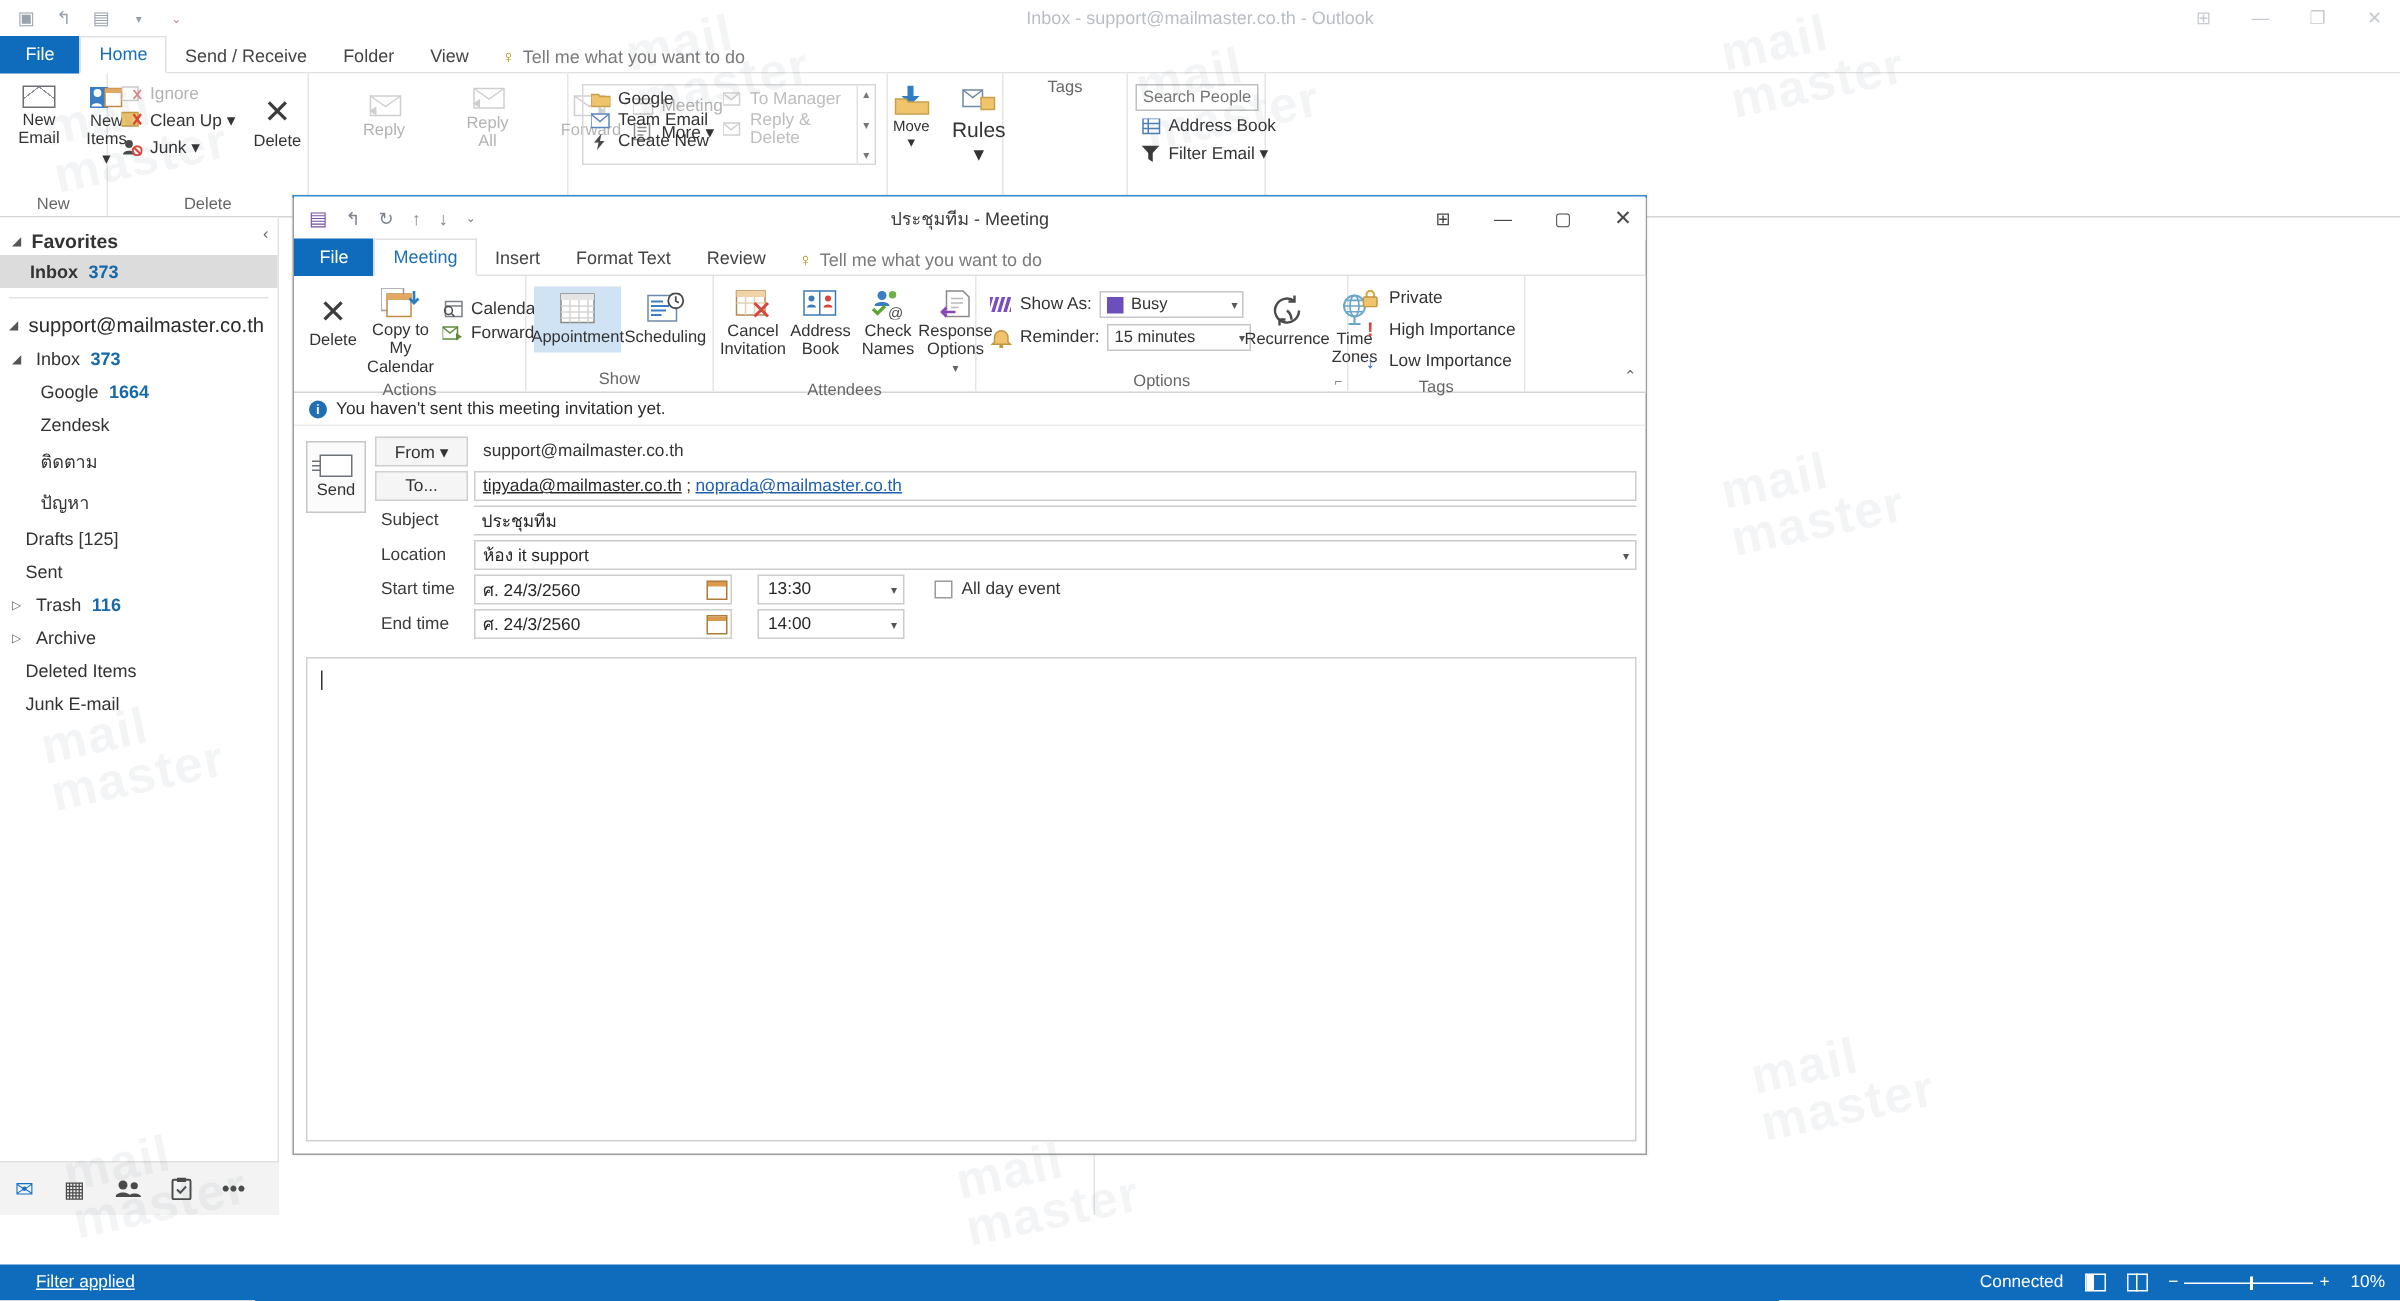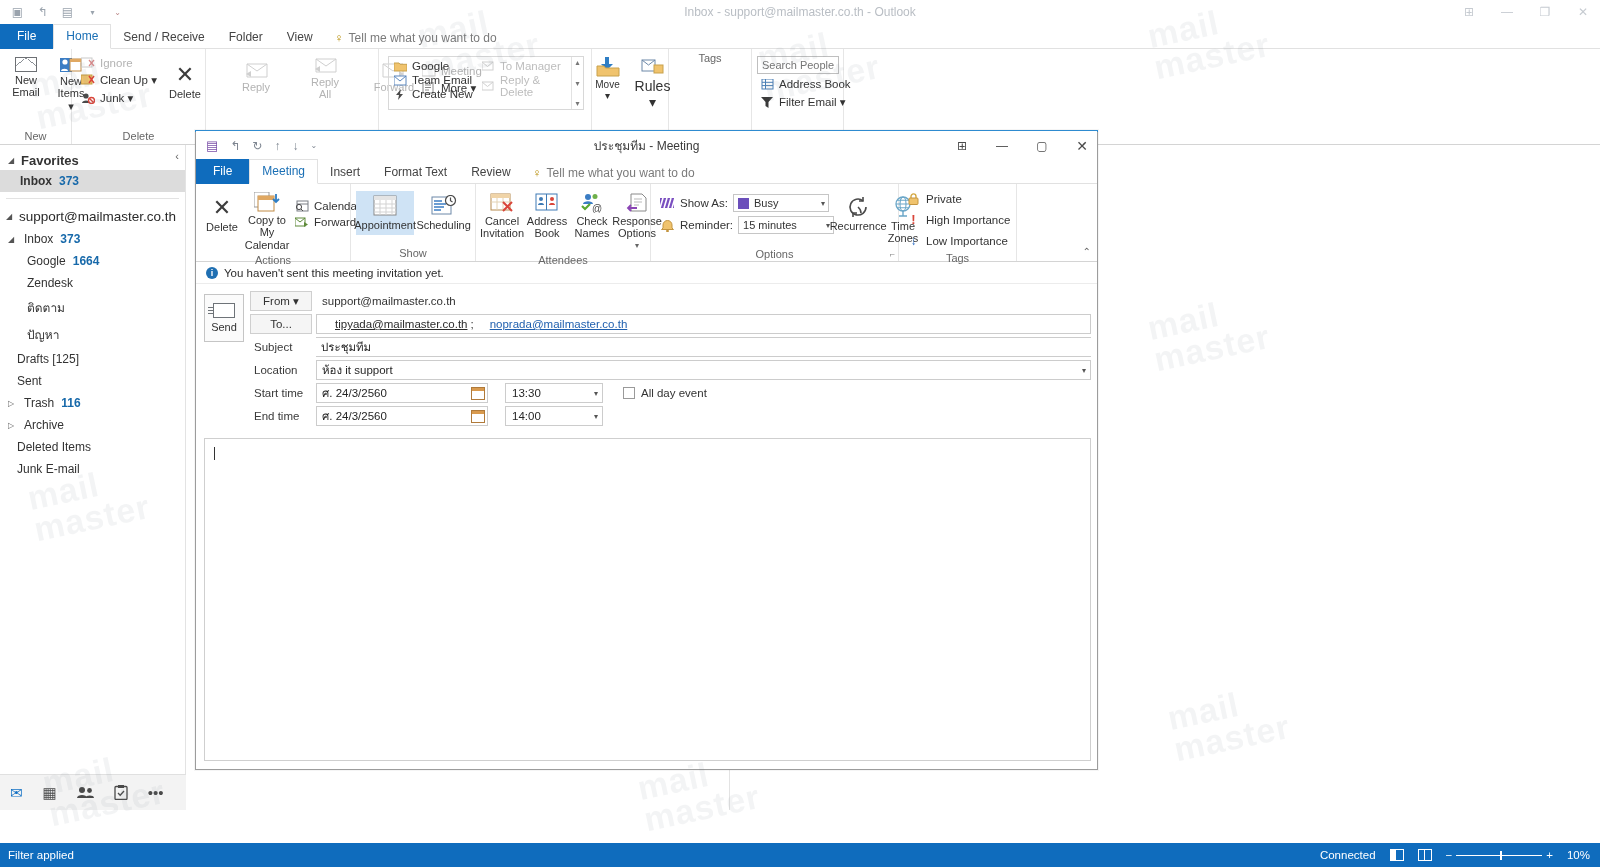--- a/index.html
+++ b/index.html
@@ -83,21 +83,21 @@
 
   
   .navbar-bottom { position:absolute; left:0; bottom:0; width:186px; height:36px; background:#f3f3f3; border-top:1px solid #e0e0e0;
       display:flex; align-items:center; gap:20px; padding-left:10px; }
   .nb-ico { color:#4a4a4a; font-size:15px; display:flex; align-items:center; }
   .nb-ico.active { color:#1471c4; }
 
   
   .statusbar { position:absolute; left:0; bottom:0; width:1600px; height:24px; background:#0f6cbd; color:#fff;
       display:flex; align-items:center; font-size:11.5px; }
-  .sb-left { padding-left:8px; }
+  .sb-left { padding-left:24px;text-decoration:underline; }
   .sb-right { margin-left:auto; display:flex; align-items:center; gap:14px; padding-right:10px; }
   .sb-viewbtn { width:14px; height:12px; border:1.4px solid #fff; display:inline-block; position:relative; }
   .sb-viewbtn::after { content:""; position:absolute; left:0; top:0; bottom:0; width:5px; background:#fff; }
   .sb-viewbtn2 { width:14px; height:12px; border:1.4px solid #fff; display:inline-block; position:relative; }
   .sb-viewbtn2::after { content:""; position:absolute; left:5px; top:-1px; bottom:-1px; width:1.5px; background:#fff; }
   .zoom-slider { display:flex; align-items:center; gap:4px; }
   .zs-line { width:86px; height:1px; background:#fff; position:relative; }
   .zs-knob { position:absolute; left:44px; top:-4px; width:2px; height:9px; background:#fff; }
 
   
@@ -128,21 +128,21 @@
   .send-btn { width:40px; height:48px; border:1px solid #c5c5c5; background:#fbfbfb; display:flex; flex-direction:column; align-items:center; justify-content:center; gap:3px; font-size:11px; color:#333; }
   .send-ico { width:22px; height:15px; border:1.3px solid #6e7378; position:relative; background:#fff; }
   .send-ico::after { content:""; position:absolute; left:-6px; top:3px; width:6px; height:1px; background:#6e7378; box-shadow:0 3px 0 #6e7378, 0 6px 0 #6e7378; }
   .fields { flex:1; }
   .frow { display:flex; align-items:center; height:22px; margin-bottom:1px; }
   .flabel { width:66px; font-size:11.5px; color:#3a3a3a; padding-left:4px; }
   .fbtn { width:62px; height:20px; border:1px solid #cfcfcf; background:#f5f5f5; display:flex; align-items:center; justify-content:center; gap:4px; font-size:11.5px; color:#333; }
   .fval-plain { padding-left:10px; font-size:11.5px; color:#333; }
   .finput { flex:1; height:20px; border:1px solid #ccc; background:#fff; display:flex; align-items:center; padding:0 5px; font-size:11.5px; }
   .finput.underline-only { border:none; border-bottom:1px solid #ccc; border-top:1px solid #ccc; }
-  .rcpt { text-decoration:underline;margin-left:13px; }
+  .rcpt { text-decoration:underline; }
   .rcpt.a { color:#2b2b2b; }
   .rcpt.b { color:#1f5fae; }
   .sep { margin:0 3px; color:#333; }
   .combo { flex:1; height:20px; border:1px solid #ccc; background:#fff; display:flex; align-items:center; justify-content:space-between; padding:0 4px 0 5px; font-size:11.5px; }
   .arrow-dn { font-size:8px; color:#555; }
   .datebox { width:172px; height:20px; border:1px solid #ccc; background:#fff; display:flex; align-items:center; justify-content:space-between; padding:0 2px 0 5px; font-size:11.5px; }
   .date-ico { width:14px; height:13px; border:1px solid #b07a3a; background:#fff; position:relative; }
   .date-ico::before { content:""; position:absolute; left:0; right:0; top:0; height:3px; background:#d99a4e; }
   .timebox { width:98px; height:20px; border:1px solid #ccc; background:#fff; display:flex; align-items:center; justify-content:space-between; padding:0 4px 0 6px; font-size:11.5px; margin-left:17px; }
   .allday { display:flex; align-items:center; gap:6px; margin-left:20px; font-size:11.5px; color:#333; }

